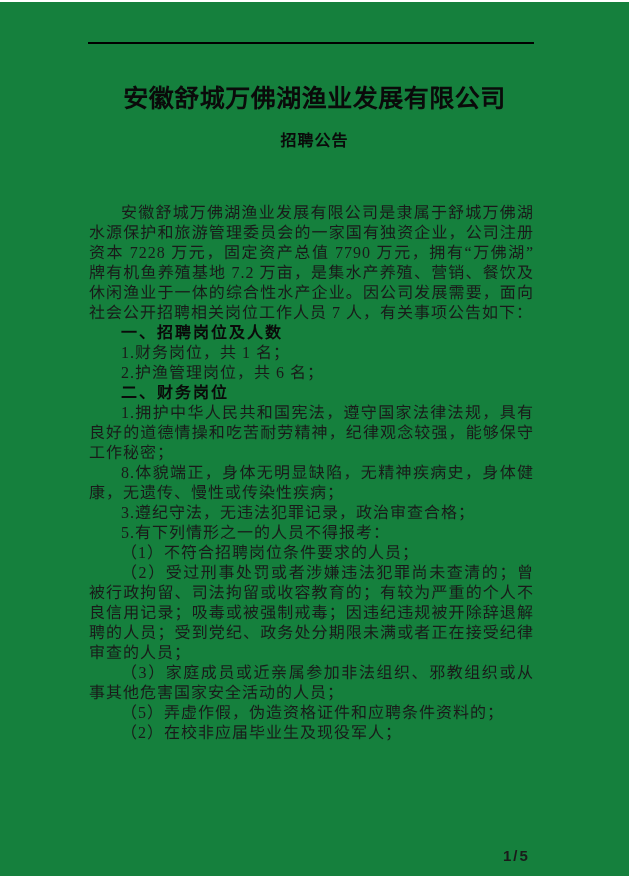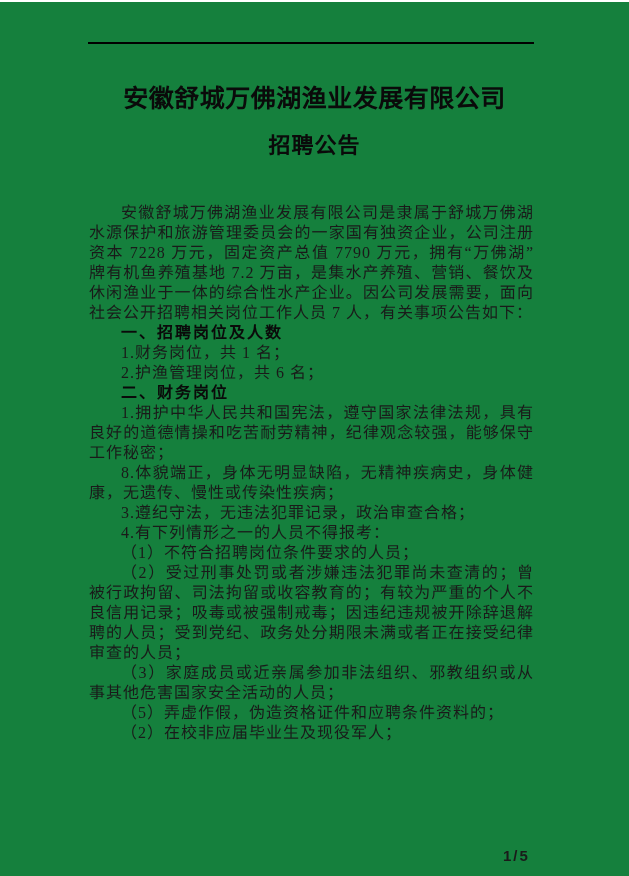--- a/index.html
+++ b/index.html
@@ -37,21 +37,21 @@
     letter-spacing: 0.5px;
     color: #0a0a0a;
   }
   .doc-subtitle {
     position: absolute;
     top: 125px;
     left: 0;
     width: 100%;
     margin: 0;
     text-align: center;
-    font-size: 22px;
+    font-size: 16px;
     font-weight: bold;
     letter-spacing: 1px;
     color: #0a0a0a;
   }
   .doc-body {
     position: absolute;
     left: 89px;
     top: 201px;
     width: 445px;
   }
@@ -95,21 +95,21 @@
 
   <div class="doc-body">
     <p class="para">安徽舒城万佛湖渔业发展有限公司是隶属于舒城万佛湖水源保护和旅游管理委员会的一家国有独资企业，公司注册资本 7228 万元，固定资产总值 7790 万元，拥有“万佛湖”牌有机鱼养殖基地 7.2 万亩，是集水产养殖、营销、餐饮及休闲渔业于一体的综合性水产企业。因公司发展需要，面向社会公开招聘相关岗位工作人员 7 人，有关事项公告如下：</p>
     <p class="para heading">一、招聘岗位及人数</p>
     <p class="para">1.财务岗位，共 1 名；</p>
     <p class="para">2.护渔管理岗位，共 6 名；</p>
     <p class="para heading">二、财务岗位</p>
     <p class="para">1.拥护中华人民共和国宪法，遵守国家法律法规，具有良好的道德情操和吃苦耐劳精神，纪律观念较强，能够保守工作秘密；</p>
     <p class="para">8.体貌端正，身体无明显缺陷，无精神疾病史，身体健康，无遗传、慢性或传染性疾病；</p>
     <p class="para">3.遵纪守法，无违法犯罪记录，政治审查合格；</p>
-    <p class="para">4.有下列情形之一的人员不得报考：</p>
+    <p class="para">5.有下列情形之一的人员不得报考：</p>
     <p class="para">（1）不符合招聘岗位条件要求的人员；</p>
     <p class="para">（2）受过刑事处罚或者涉嫌违法犯罪尚未查清的；曾被行政拘留、司法拘留或收容教育的；有较为严重的个人不良信用记录；吸毒或被强制戒毒；因违纪违规被开除辞退解聘的人员；受到党纪、政务处分期限未满或者正在接受纪律审查的人员；</p>
     <p class="para">（3）家庭成员或近亲属参加非法组织、邪教组织或从事其他危害国家安全活动的人员；</p>
     <p class="para">（5）弄虚作假，伪造资格证件和应聘条件资料的；</p>
     <p class="para">（2）在校非应届毕业生及现役军人；</p>
   </div>
 
   <div class="page-number">1/5</div>
 
 </div>

